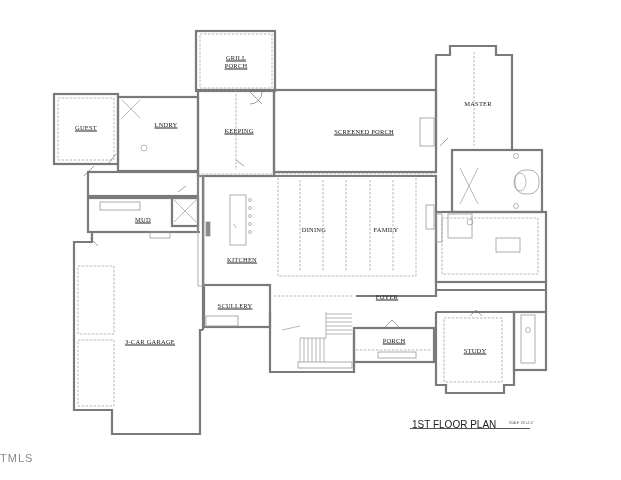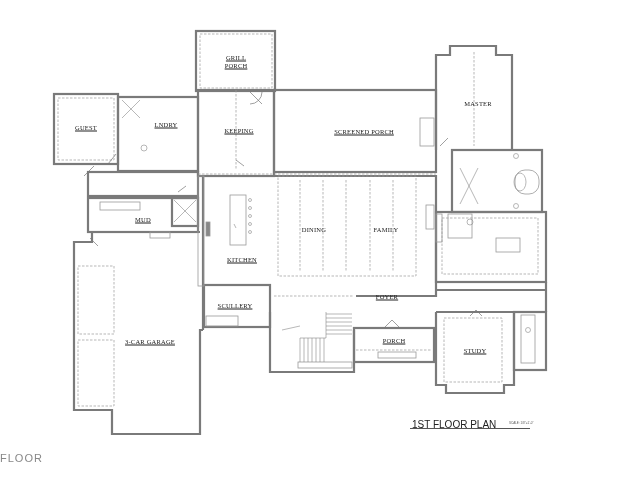--- a/index.html
+++ b/index.html
@@ -167,13 +167,13 @@
 <div class="lbl" style="left:386px;top:229px;">FAMILY</div>
 <div class="lbl u" style="left:235px;top:305px;">SCULLERY</div>
 <div class="lbl u" style="left:387px;top:296px;">FOYER</div>
 <div class="lbl u" style="left:394px;top:340px;">PORCH</div>
 <div class="lbl u" style="left:475px;top:350px;">STUDY</div>
 <div class="lbl u" style="left:150px;top:341px;">3-CAR GARAGE</div>
 
 <div class="title">1ST FLOOR PLAN</div>
 <div class="titleline"></div>
 <div class="scale">SCALE: 1/8"=1'-0"</div>
-<div class="wm">FLOOR</div>
+<div class="wm">TMLS</div>
 
 </body></html>

